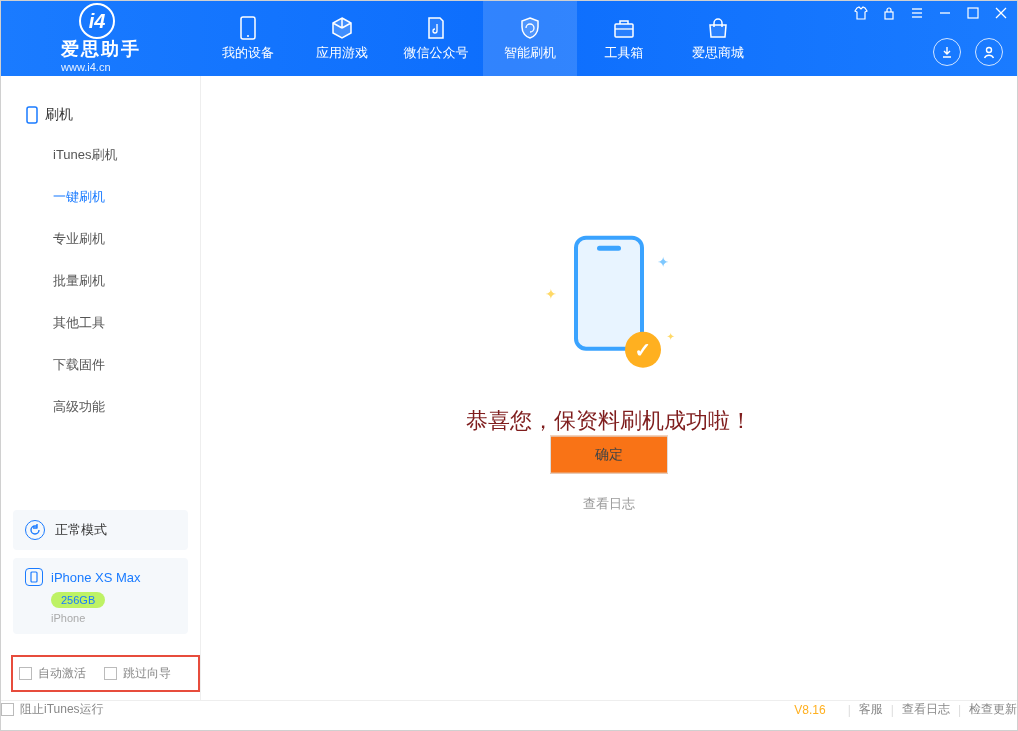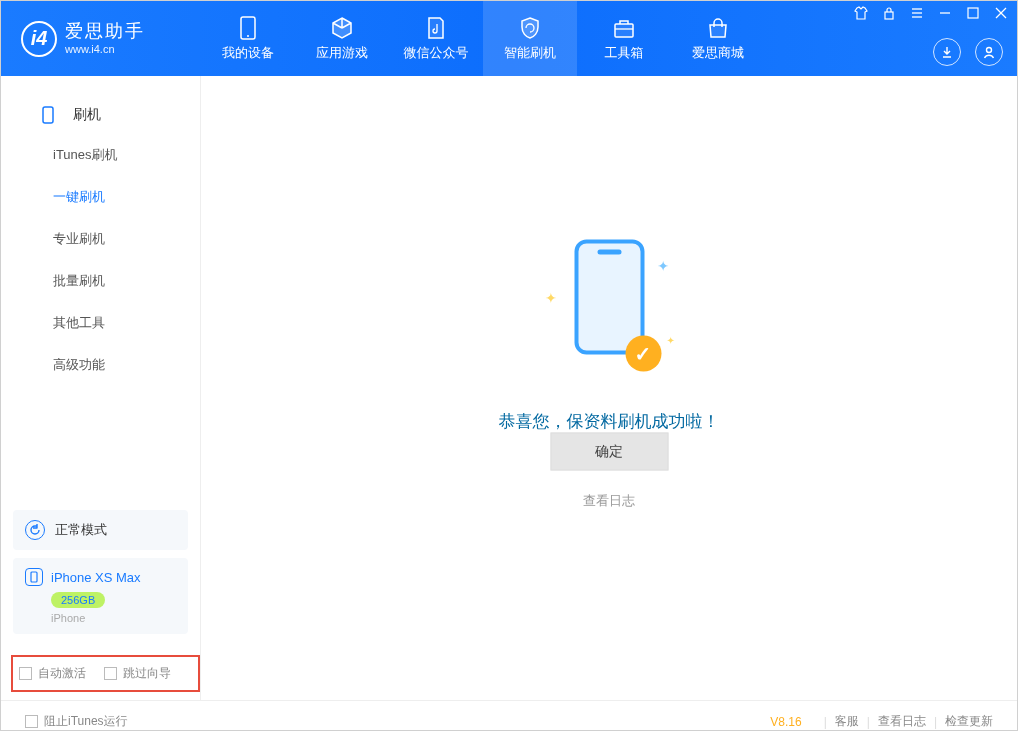--- a/index.html
+++ b/index.html
@@ -1,42 +1,42 @@
 <!DOCTYPE html>
 <html><head>
 <meta charset="utf-8">
 <style>
 * { margin: 0; padding: 0; box-sizing: border-box; font-family: "Microsoft YaHei", Arial, sans-serif; }
 body { background: #fff; width: 1018px; height: 731px; overflow: hidden; border: 1px solid #d0d0d0; }
 
 
 .header { height: 75px; background: linear-gradient(to right, #1a7bff, #0d6efd, #1a7bff); display: flex; align-items: center; color: #fff; position: relative; }
-.logo-area { display: flex; align-items: center; padding: 0 20px; width: 200px; }
+.logo-area { display: flex; align-items: center; padding: 0 32px; width: 200px; flex-direction: column; }
 .logo-circle { width: 36px; height: 36px; border: 2px solid #fff; border-radius: 50%; display: flex; align-items: center; justify-content: center; font-weight: bold; font-style: italic; font-size: 20px; margin-right: 8px; }
 .logo-text { display: flex; flex-direction: column; line-height: 1.2; }
-.logo-title { font-size: 18px; font-weight: 400; letter-spacing: 2px; }
+.logo-title { font-size: 18px; font-weight: 700; letter-spacing: 2px; }
 .logo-sub { font-size: 11px; opacity: 0.9; }
 
 .nav-tabs { display: flex; height: 100%; }
 .nav-tab { width: 94px; height: 100%; display: flex; flex-direction: column; align-items: center; justify-content: center; cursor: pointer; font-size: 13px; gap: 4px; }
 .nav-tab.active { background: rgba(255,255,255,0.15); }
 .nav-tab-icon { width: 24px; height: 24px; display: flex; align-items: center; justify-content: center; }
 
 .win-controls { position: absolute; right: 8px; top: 4px; display: flex; gap: 12px; align-items: center; }
 .win-ctrl { width: 16px; height: 16px; cursor: pointer; display: flex; align-items: center; justify-content: center; color: #fff; }
 
 .header-right-icons { position: absolute; right: 14px; bottom: 10px; display: flex; gap: 14px; }
 .hr-icon { width: 28px; height: 28px; border: 1.5px solid rgba(255,255,255,0.8); border-radius: 50%; display: flex; align-items: center; justify-content: center; cursor: pointer; }
 
 
 .body { display: flex; height: calc(100% - 75px - 30px); }
 .sidebar { width: 200px; border-right: 1px solid #eee; padding-top: 20px; position: relative; }
 .content { flex: 1; position: relative; background: #fff; }
 
-.side-group-header { display: flex; align-items: center; gap: 18px; padding: 10px 40px; font-size: 14px; color: #333; font-weight: 500; }
+.side-group-header { display: flex; align-items: center; gap: 6px; padding: 10px 24px; font-size: 14px; color: #333; font-weight: 500; }
 .side-item { padding: 12px 24px 12px 52px; font-size: 13px; color: #555; cursor: pointer; }
 .side-item.active { color: #1a7bff; }
 
 .device-panel { position: absolute; bottom: 66px; left: 12px; right: 12px; }
 .mode-box { background: #f5f8fb; border-radius: 4px; padding: 10px 12px; display: flex; align-items: center; gap: 10px; margin-bottom: 8px; font-size: 13px; color: #333; }
 .mode-icon { width: 20px; height: 20px; border-radius: 50%; border: 1.5px solid #1a7bff; display: flex; align-items: center; justify-content: center; }
 .device-box { background: #f5f8fb; border-radius: 4px; padding: 10px 12px; }
 .device-name-row { display: flex; align-items: center; gap: 8px; font-size: 13px; color: #1a7bff; font-weight: 500; }
 .device-phone-icon { width: 18px; height: 18px; border: 1.5px solid #1a7bff; border-radius: 4px; display: inline-flex; align-items: center; justify-content: center; }
 .storage-badge { display: inline-block; background: #bef264; color: #1a7bff; border-radius: 10px; padding: 2px 10px; font-size: 11px; margin: 6px 0 4px 26px; }
@@ -49,26 +49,26 @@
 
 .success-area { position: absolute; top: 50%; left: 50%; transform: translate(-50%, -55%); text-align: center; }
 .phone-illus { width: 120px; height: 140px; margin: 0 auto 30px; position: relative; }
 .phone-frame { width: 70px; height: 115px; border: 4px solid #3aa3ff; border-radius: 12px; background: #e8f4ff; margin: 0 auto; position: relative; }
 .phone-notch { position: absolute; top: 6px; left: 50%; transform: translateX(-50%); width: 24px; height: 5px; background: #3aa3ff; border-radius: 3px; }
 .check-badge { position: absolute; bottom: 8px; right: 8px; width: 36px; height: 36px; background: #ffb020; border-radius: 50%; display: flex; align-items: center; justify-content: center; color: #fff; font-size: 20px; font-weight: bold; }
 .sparkle { position: absolute; color: #ffd966; font-size: 14px; }
 .sparkle.s1 { top: 50px; left: -4px; }
 .sparkle.s2 { top: 18px; right: 0; color: #7ec8ff; }
 .sparkle.s3 { bottom: 34px; right: -6px; font-size: 10px; }
-.success-title { font-size: 17px; color: #0369a1; }
-.ok-btn { display: inline-block; border: 1px solid #ddd; padding: 9px 44px; font-size: 14px; color: #444; cursor: pointer; background: #e5e5e5; margin-bottom: 20px; }
+.success-title { font-size: 22px; color: #7f1d1d; }
+.ok-btn { display: inline-block; border: 1px solid #ddd; padding: 9px 44px; font-size: 14px; color: #444; cursor: pointer; background: #f97316; margin-bottom: 20px; }
 .log-link { font-size: 13px; color: #999; cursor: pointer; }
 
 
-.footer { height: 30px; border-top: 1px solid #eee; display: flex; align-items: flex-end; padding: 0 24px; font-size: 12px; color: #888; }
+.footer { height: 30px; border-top: 1px solid #eee; display: flex; align-items: flex-start; padding: 0 0; font-size: 12px; color: #888; }
 .footer .cb { color: #888; }
 .footer-right { margin-left: auto; display: flex; align-items: center; gap: 8px; }
 .footer-version { color: #ffb020; margin-right: 14px; margin-left: 48px; }
 .footer-link { color: #888; cursor: pointer; }
 .footer-sep { color: #ddd; }
 
 svg { display: block; }
 </style>
 </head>
 <body>
@@ -199,20 +199,21 @@
           </svg>
         </span>
       <span>刷机</span>
     </div>
     <div class="side-item">iTunes刷机</div>
     <div class="side-item active">一键刷机</div>
     <div class="side-item">专业刷机</div>
     <div class="side-item">批量刷机</div>
 
     <div class="side-item">其他工具</div>
+    <div class="side-item">下载固件</div>
     <div class="side-item">高级功能</div>
 
     <div class="device-panel">
       <div class="mode-box">
         <span class="mode-icon">
             <svg width="12" height="12" viewBox="0 0 12 12" stroke="#1a7bff" fill="none" stroke-width="1.4">
               <path d="M10 6 A4 4 0 1 1 6 2 L8 2 M8 0 L8 4 L4 4" stroke-linejoin="round"></path>
             </svg>
           </span>
         <span>正常模式</span>

